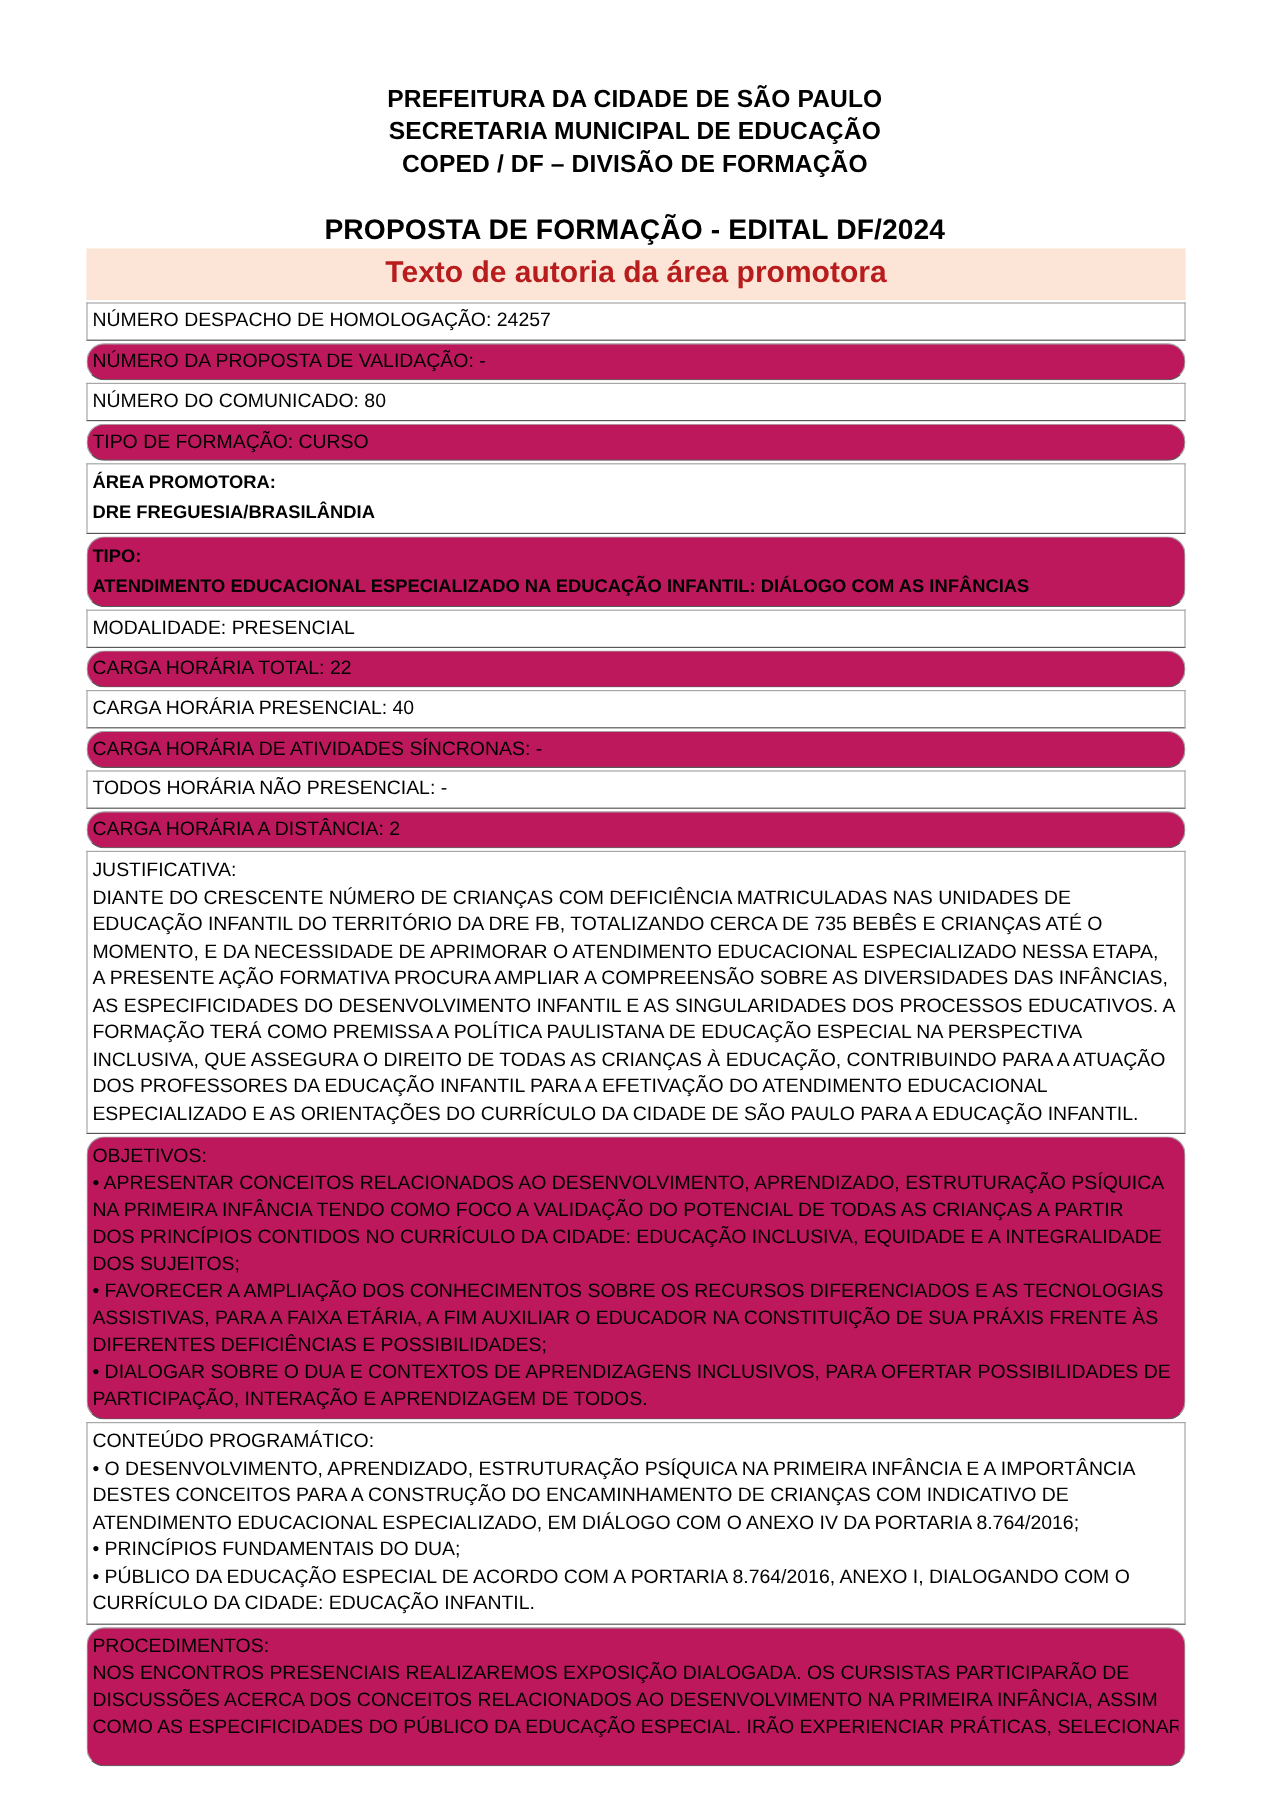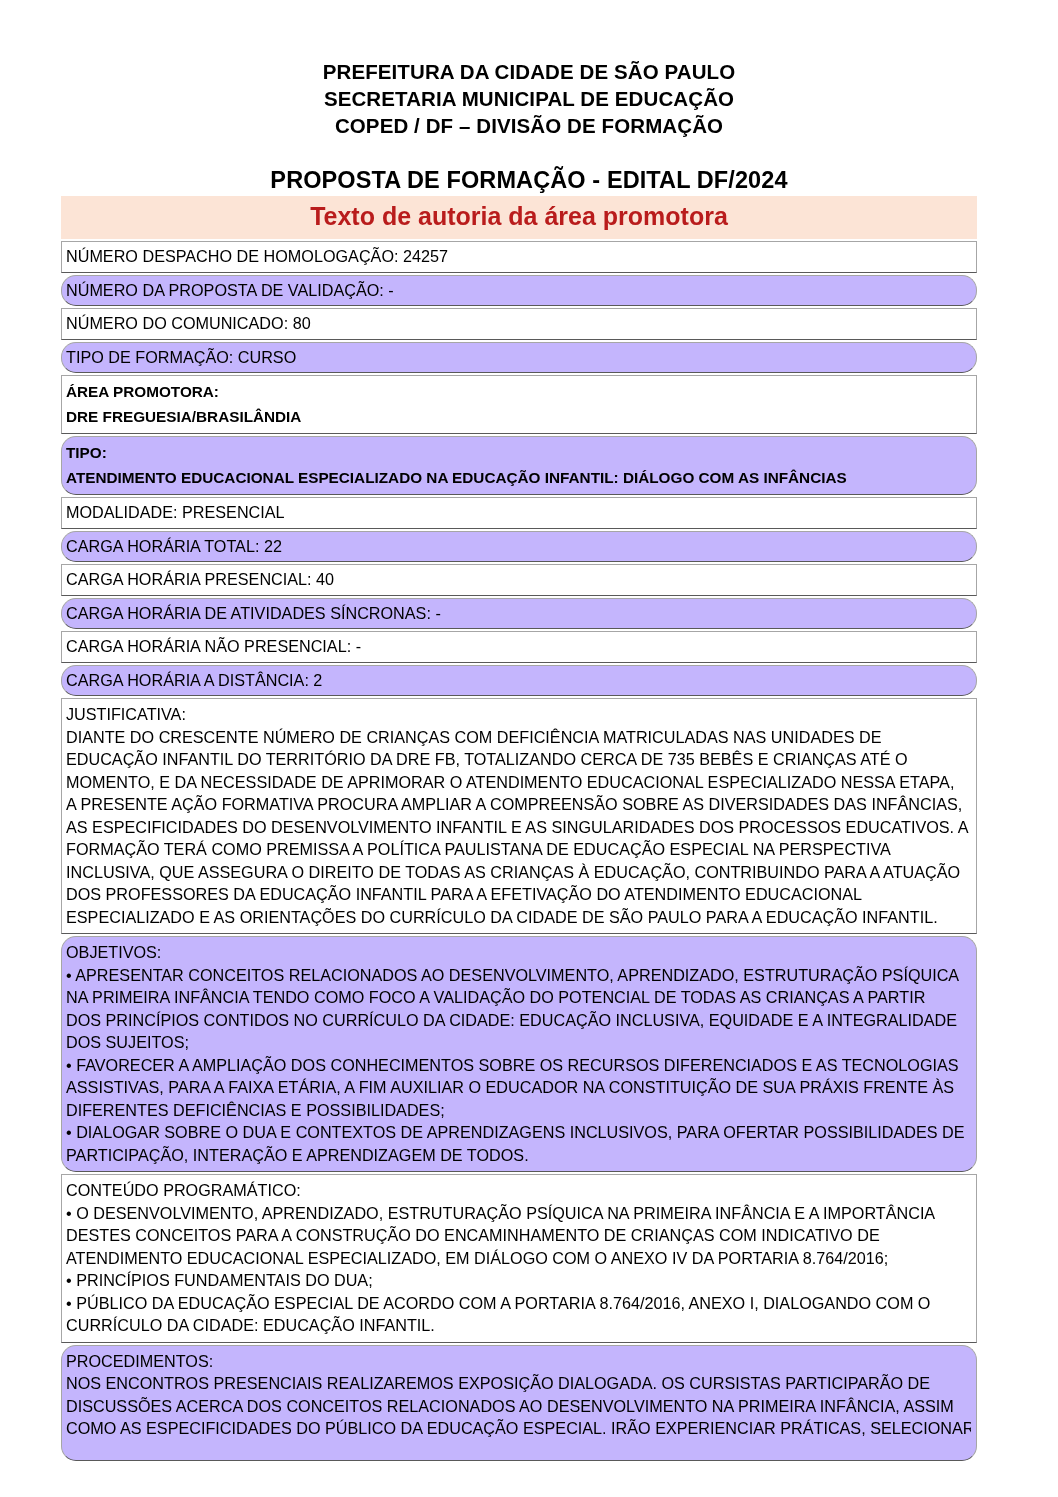--- a/index.html
+++ b/index.html
@@ -13,21 +13,21 @@
     height: 1497px;
     font-family: "Liberation Sans", sans-serif;
     color: #000000;
     overflow: hidden;
   }
   .page {
     position: relative;
     width: 1058px;
     height: 1063px;
     box-sizing: border-box;
-    padding: 0;
+    padding: 11px;
   }
   
   .doc-header {
     padding-top: 58px;
     text-align: center;
   }
   .doc-header .hline {
     font-weight: bold;
     font-size: 20.5px;
     line-height: 27px;
@@ -62,21 +62,21 @@
     border: 1px solid #a6a6a6;
     border-bottom-color: #595959;
     box-sizing: border-box;
     margin-bottom: 2px;
     padding: 3px 4px 4px 4px;
     background: #ffffff;
     font-size: 16.2px;
     line-height: 22.5px;
   }
   .row.peach {
-    background: #c4b5fd;
+    background: #be185d;
     border-radius: 15px;
   }
   .row.bold {
     font-weight: bold;
     font-size: 15.3px;
     line-height: 25px;
   }
   .row .line {
     white-space: nowrap;
     overflow: hidden;
@@ -145,21 +145,21 @@
 
     <div class="row">
       <div class="line">CARGA HORÁRIA PRESENCIAL: 40</div>
     </div>
 
     <div class="row peach">
       <div class="line">CARGA HORÁRIA DE ATIVIDADES SÍNCRONAS:  -</div>
     </div>
 
     <div class="row">
-      <div class="line">CARGA HORÁRIA NÃO PRESENCIAL:  -</div>
+      <div class="line">TODOS HORÁRIA NÃO PRESENCIAL:  -</div>
     </div>
 
     <div class="row peach">
       <div class="line">CARGA HORÁRIA A DISTÂNCIA: 2</div>
     </div>
 
     <div class="row block">
       <div class="line">JUSTIFICATIVA:</div>
       <div class="line">DIANTE DO CRESCENTE NÚMERO DE CRIANÇAS COM DEFICIÊNCIA MATRICULADAS NAS UNIDADES DE</div>
       <div class="line">EDUCAÇÃO INFANTIL DO TERRITÓRIO DA DRE FB, TOTALIZANDO CERCA DE 735 BEBÊS E CRIANÇAS ATÉ O</div>

